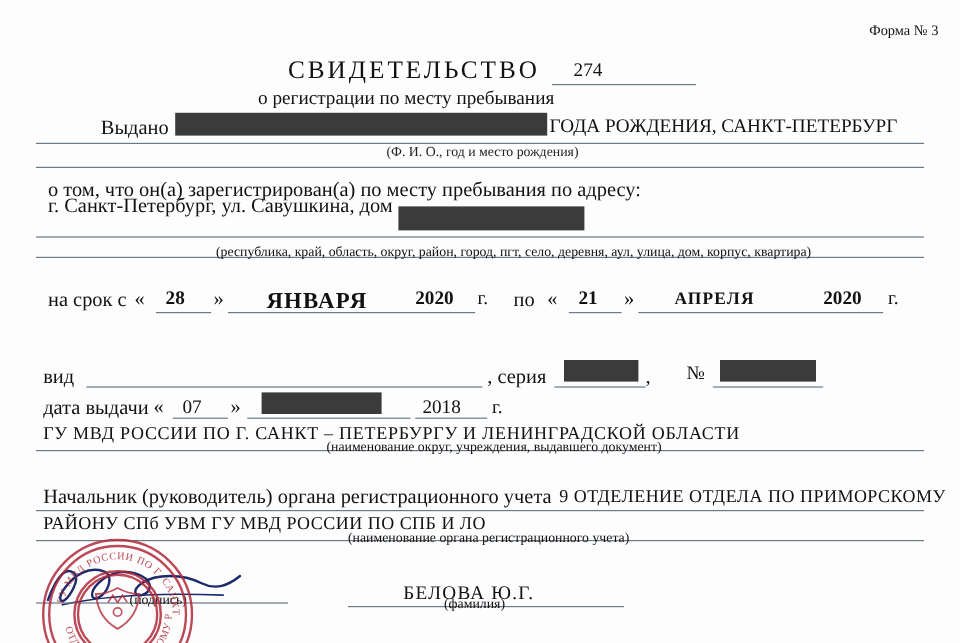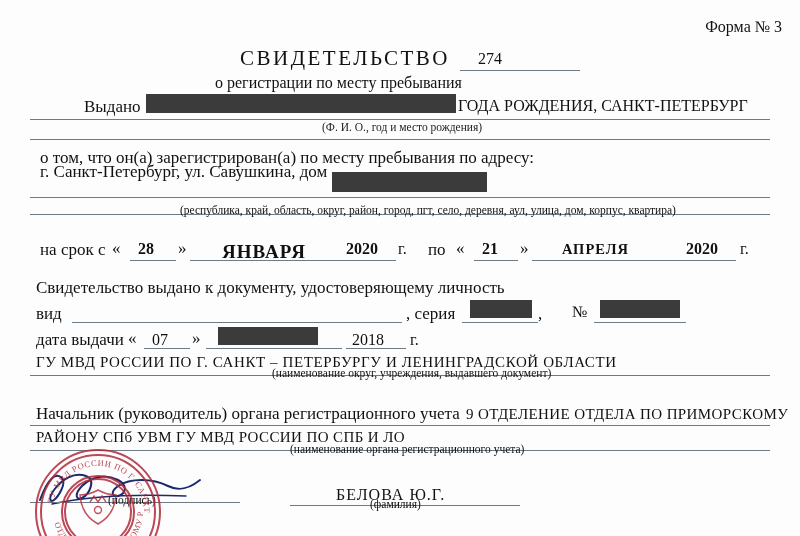--- a/index.html
+++ b/index.html
@@ -32,21 +32,21 @@
   .redact {
     position: absolute;
     background: #3b3b3b;
   }
   .txt { position: absolute; white-space: nowrap; }
 
   
   #form-no {
     right: 18px;
     top: 18px;
-    font-size: 16px;
+    font-size: 12px;
   }
 
   
   #doc-title {
     left: 240px;
     top: 46px;
     font-size: 21px;
     letter-spacing: 2.5px;
     font-weight: normal;
   }
@@ -256,21 +256,20 @@
   <div class="txt" id="term-month-to">АПРЕЛЯ</div>
   <div class="txt" id="term-year-to">2020</div>
   <div class="txt" id="term-g2">г.</div>
   <div class="rule" id="rule-day-from"></div>
   <div class="rule" id="rule-month-from"></div>
   <div class="rule" id="rule-year-from"></div>
   <div class="rule" id="rule-day-to"></div>
   <div class="rule" id="rule-month-to"></div>
   <div class="rule" id="rule-year-to"></div>
 
-  <div class="txt" id="doc-issued-to">Свидетельство выдано к документу, удостоверяющему личность</div>
   <div class="txt" id="doc-kind-label">вид</div>
   <div class="txt" id="doc-series-label">, серия</div>
   <div class="redact" id="doc-series-redact"></div>
   <div class="txt" id="doc-comma">,</div>
   <div class="txt" id="doc-no-label">№</div>
   <div class="redact" id="doc-no-redact"></div>
   <div class="rule" id="rule-kind"></div>
   <div class="rule" id="rule-series"></div>
   <div class="rule" id="rule-number"></div>
 

